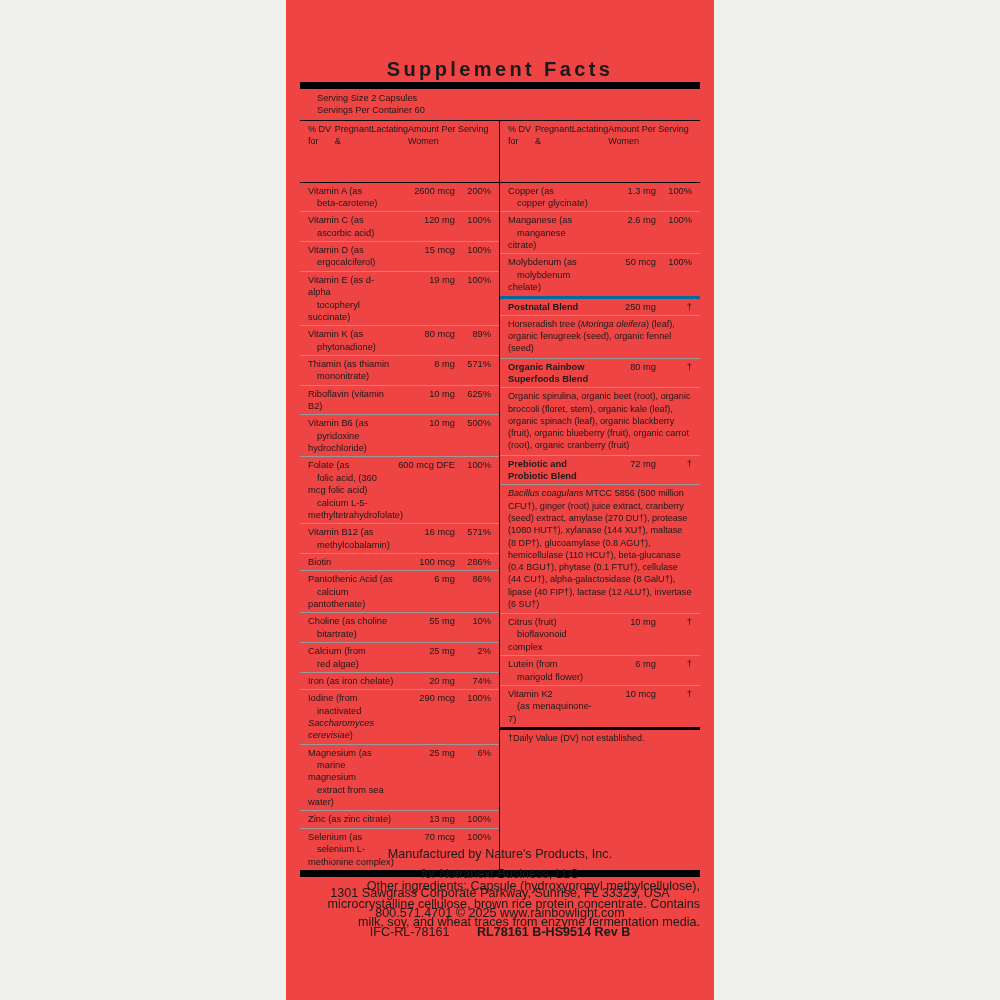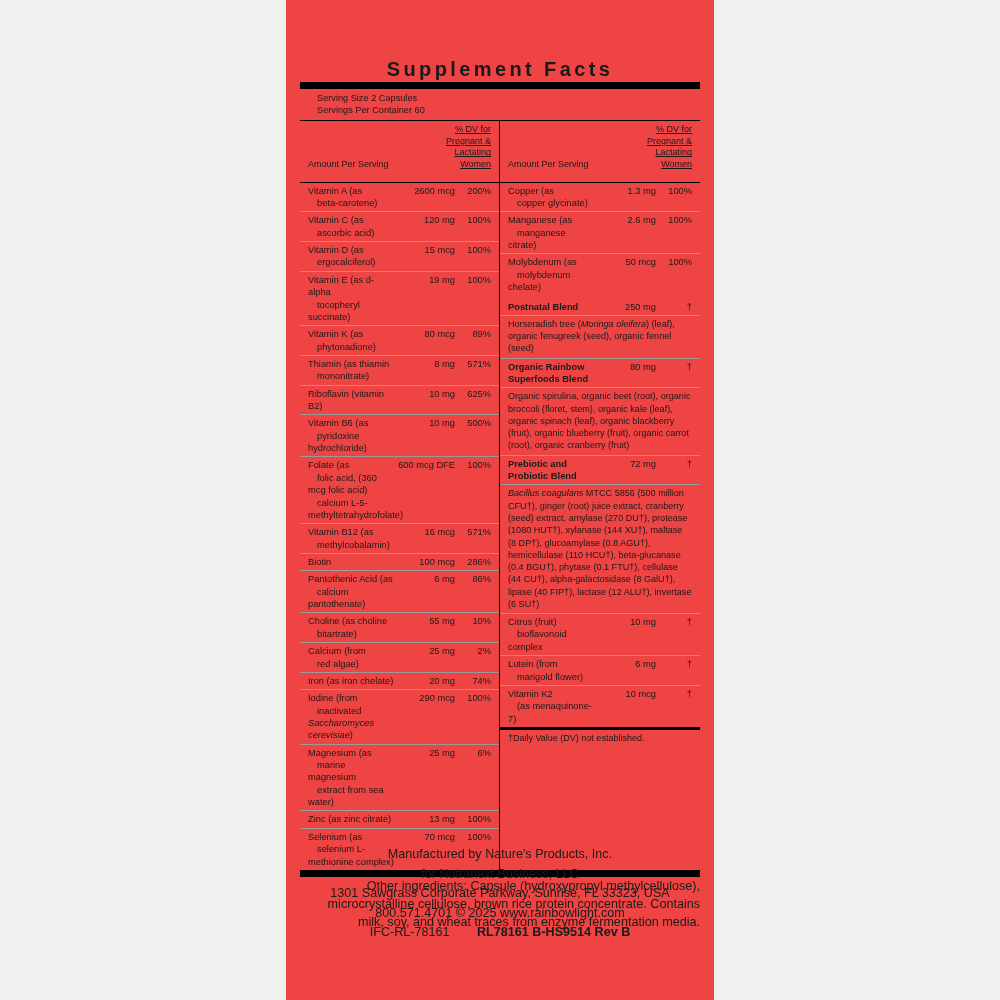--- a/index.html
+++ b/index.html
@@ -62,44 +62,42 @@
     box-sizing: border-box;
   }
   .col.left {
     border-right: 1px solid #000;
   }
 
   
   .dv-head {
     font-size: 9px;
     line-height: 1.32;
-    text-align: right;
     padding: 3px 8px 2px 8px;
     border-bottom: 1px solid #000;
     height: 62px;
     box-sizing: border-box;
     display: flex;
-    flex-direction: column;
+    flex-direction: row;
     justify-content: flex-start;
-    text-decoration: underline;
   }
   .dv-head .dvline { display:block; }
 
   
   .row {
     position: relative;
     font-size: 9.3px;
     line-height: 1.33;
     padding: 2px 8px 2px 8px;
     border-bottom: 1px solid #9a9a9a;
     box-sizing: border-box;
     min-height: 16px;
   }
   .row:last-child { border-bottom: none; }
-  .row.thick { border-bottom: 3px solid #ef4444; }
+  .row.thick { border-bottom: 3px solid #0369a1; }
   .row.noline { border-bottom: none; }
 
   .rname {
     display: block;
     padding-right: 96px;
   }
   .ramt {
     position: absolute;
     right: 44px;
     top: 2px;

